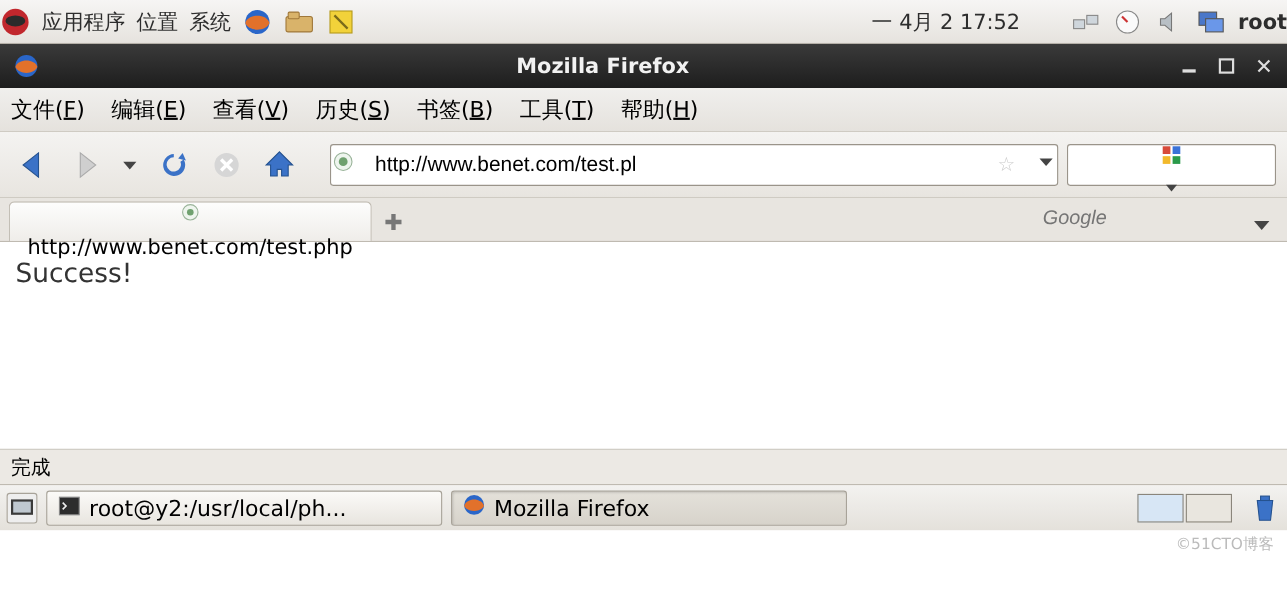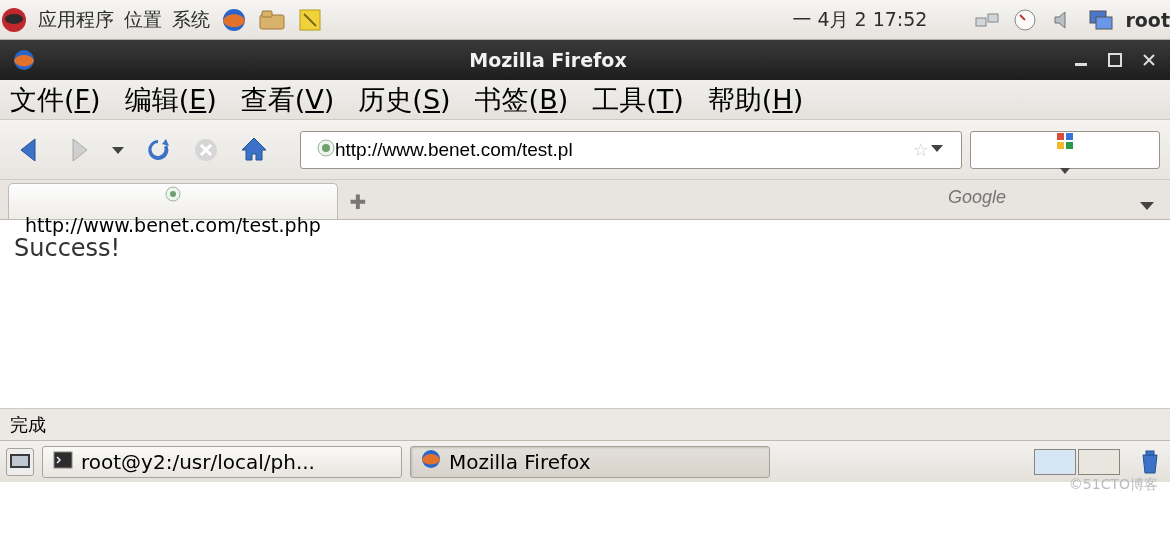--- a/index.html
+++ b/index.html
@@ -40,21 +40,21 @@
   .win-btn { width:22px; height:22px; margin-left:12px; display:flex; align-items:center; justify-content:center; color:#ddd; }
   
   .menubar {
     height: 40px;
     background: linear-gradient(#f0efed,#e5e2dd);
     display:flex;
     align-items:center;
     padding:0 10px;
     gap: 24px;
     border-bottom:1px solid #cfcbc3;
-    font-size:27px;
+    font-size:20px;
   }
   .menubar span u { text-decoration: underline; }
   
   .toolbar {
     height: 60px;
     background: linear-gradient(#f4f3f1,#e8e5e0);
     display:flex;
     align-items:center;
     padding:0 10px;
     gap:8px;
@@ -65,22 +65,22 @@
     display:flex; align-items:center; justify-content:center;
   }
   .addr-wrap {
     flex:1;
     height:38px;
     border:1px solid #9a948a;
     background:#fff;
     border-radius:3px;
     display:flex;
     align-items:center;
-    padding:0 16px;
-    gap:0;
+    padding:0 2px;
+    gap:20px;
   }
   .addr-wrap input {
     flex:1; border:none; outline:none; font-size:19px; background:transparent;
   }
   .search-wrap {
     width:190px; height:38px;
     border:1px solid #9a948a; background:#fff; border-radius:3px;
     display:flex; align-items:center; padding:0 6px; gap:6px;flex-direction:column;
   }
   .search-wrap input {
@@ -149,21 +149,21 @@
     display:flex; align-items:center; gap:8px;
     padding:0 10px;
     font-size:20px;
   }
   .task-item.inactive { min-width:360px; }
   .task-item.active { min-width:360px; background:linear-gradient(#e4e1da,#d7d3cb); box-shadow:inset 1px 1px 2px rgba(0,0,0,.15);}
   .ws-switch { display:flex; gap:2px; margin-left:auto;}
   .ws-box { width:42px; height:26px; border:1px solid #8a857b; background:#d7e6f5; }
   .ws-box.alt { background:#e9e6df; }
   .watermark {
-    position:absolute; right:12px; bottom:48px; color:#bbb; font-size:14px;margin-top:33px;
+    position:absolute; right:12px; bottom:38px; color:#bbb; font-size:14px;margin-top:33px;
   }
 </style>
 </head>
 <body>
 
 <div class="gnome-panel">
   <div class="panel-icon">
     <svg width="26" height="26" viewBox="0 0 26 26">
         <circle cx="13" cy="13" r="12" fill="#c1272d"></circle>
         <ellipse cx="13" cy="12" rx="9" ry="5" fill="#2b2b2b"></ellipse>

